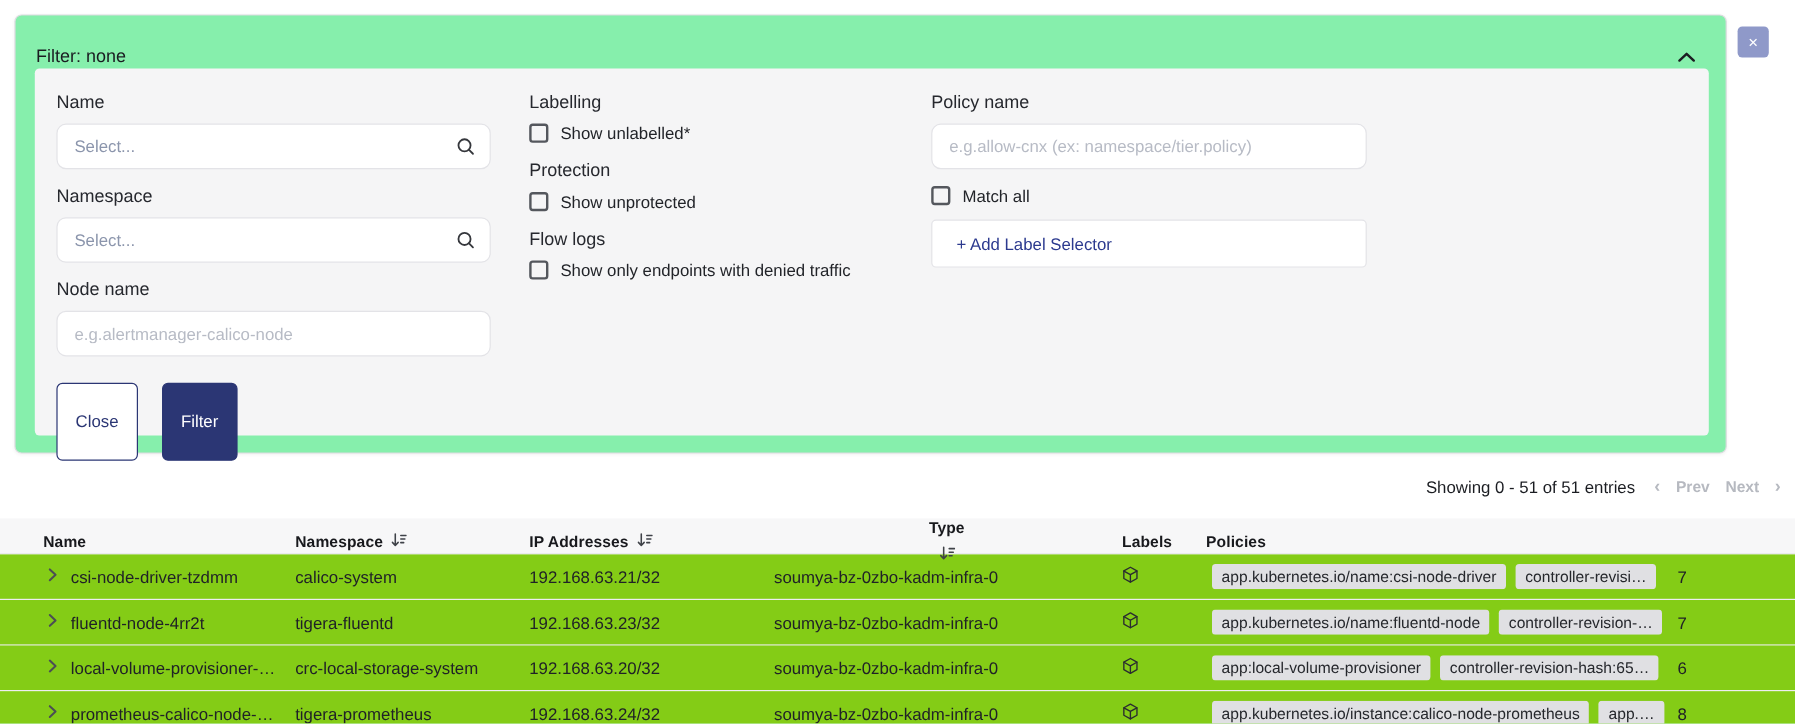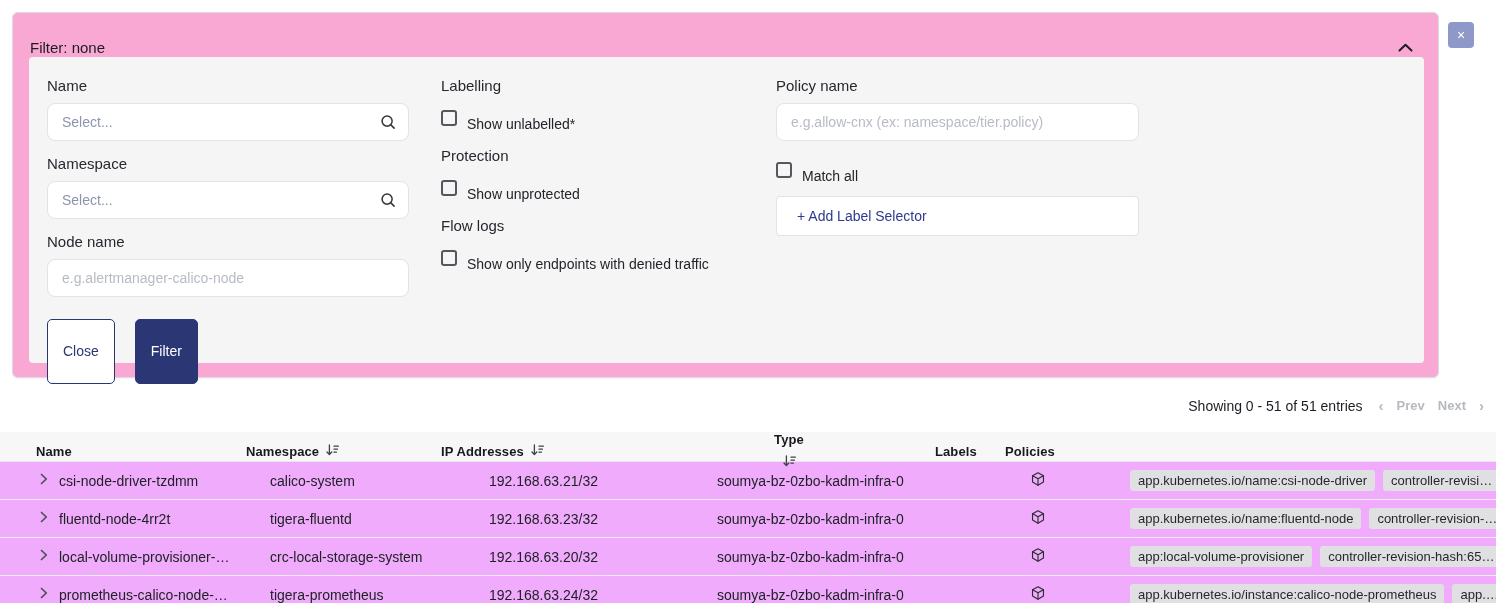--- a/index.html
+++ b/index.html
@@ -8,21 +8,21 @@
     position: relative;
     background: #ffffff;
     font-family: "Liberation Sans", sans-serif;
     color: #1d1f24;
   }
 
   
   .filter-card {
     position: absolute; left: 12px; top: 12px;
     width: 1427px; height: 366px;
-    background: #f9a8d4;
+    background: #86efac;
     border: 1px solid #dcdce0;
     border-radius: 6px;
     box-shadow: 0 1px 3px rgba(0,0,0,0.05);
   }
   .filter-title {
     position: absolute; left: 17px; top: 26px;
     font-size: 15px; font-weight: 500; color: #1a1c21;
   }
   .collapse-btn {
     position: absolute; right: 24px; top: 27px;
@@ -64,21 +64,21 @@
     position: absolute; right: 12px; top: 10px;
     width: 18px; height: 18px; pointer-events: none;
   }
 
   .check-row { display: flex; align-items: center; gap: 10px; margin-bottom: 15px; }
   .checkbox {
     width: 16px; height: 16px; flex: 0 0 16px;
     border: 2px solid #54575d; border-radius: 3px;
     background: transparent; cursor: pointer;
   }
-  .check-label { font-size: 14px; color: #222429; cursor: default; margin-top: 13px; }
+  .check-label { font-size: 14px; color: #222429; cursor: default; }
 
   .btn-row { display: flex; gap: 20px; margin-top: 22px; }
   .btn {
     font-family: "Liberation Sans", sans-serif;
     font-size: 14px; border-radius: 5px; cursor: pointer;
     padding: 24px 15px; line-height: 1.1;
   }
   .btn-close {
     background: #ffffff; color: #2b3674;
     border: 1px solid #2b3674; font-weight: 500;
@@ -128,21 +128,21 @@
   .th {
     display: flex; align-items: center; gap: 7px;
     font-size: 13px; font-weight: 700; color: #18191d;
     letter-spacing: 0.1px;
   }
   .th-name { padding-left: 36px; }
   .th-labels, .td-labels { padding-left: 5px; }
   .th-type { padding-left: 3px; flex-direction: column; }
   .trow {
     height: 38px; border-bottom: 1px solid #ededf0;
-    font-size: 14px; color: #202227; background: #f0abfc; gap: 24px;
+    font-size: 14px; color: #202227; background: #84cc16;
   }
   .td-name { display: flex; align-items: center; gap: 11px; padding-left: 40px; white-space: nowrap; overflow: hidden; }
   .expand-btn { background: none; border: none; cursor: pointer; display: flex; align-items: center; padding: 0; }
   .td { white-space: nowrap; overflow: hidden; }
   .td-type { padding-left: 4px; display: flex; align-items: center; }
   .chips { display: flex; gap: 8px; overflow: hidden; padding-right: 6px; }
   .chip {
     background: #e0e0e3; color: #25272c;
     font-size: 13px; padding: 3px 8px;
     border-radius: 3px; white-space: nowrap; flex: 0 0 auto;

